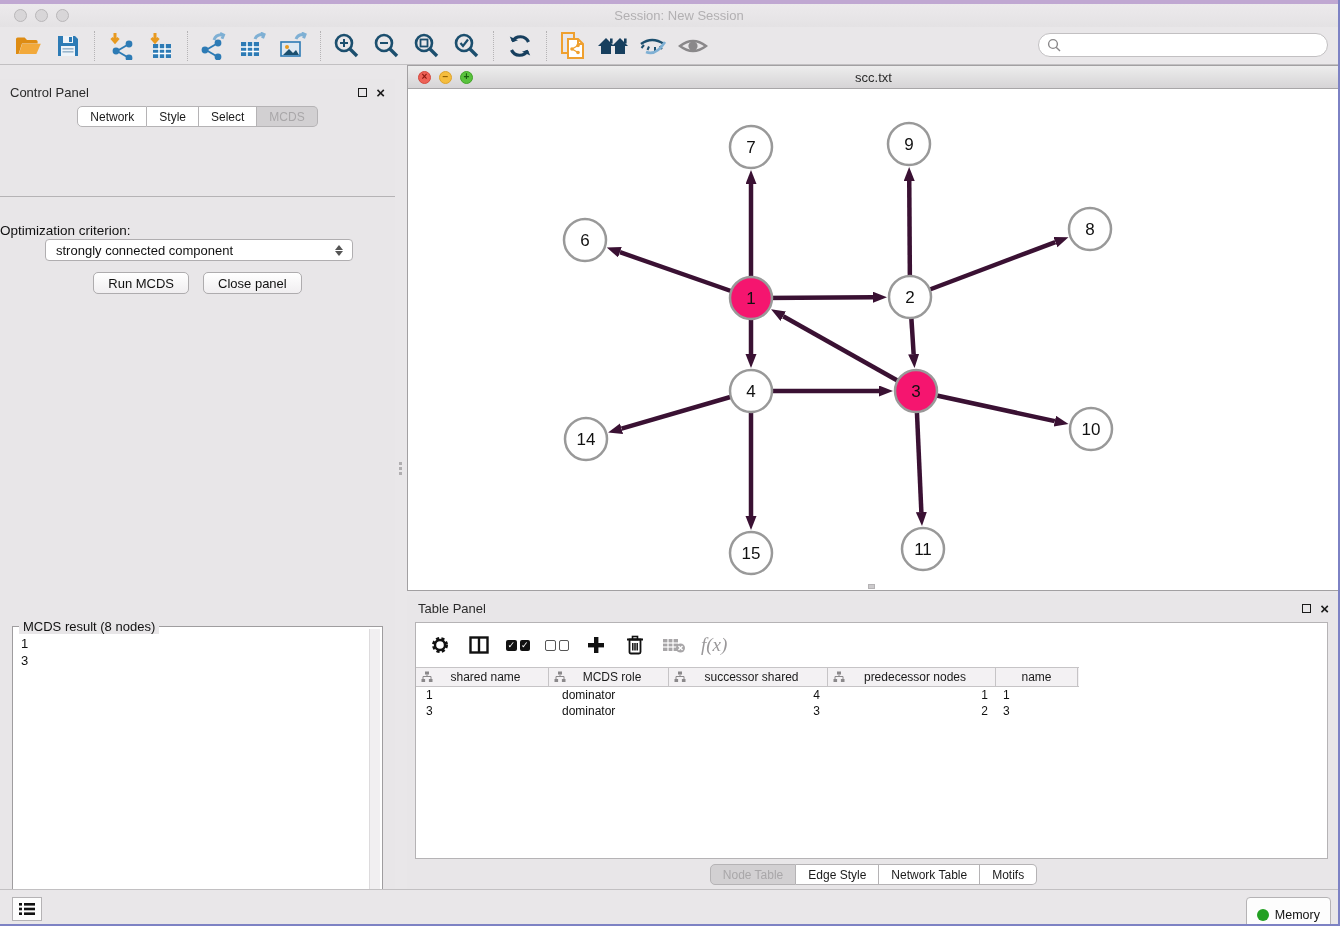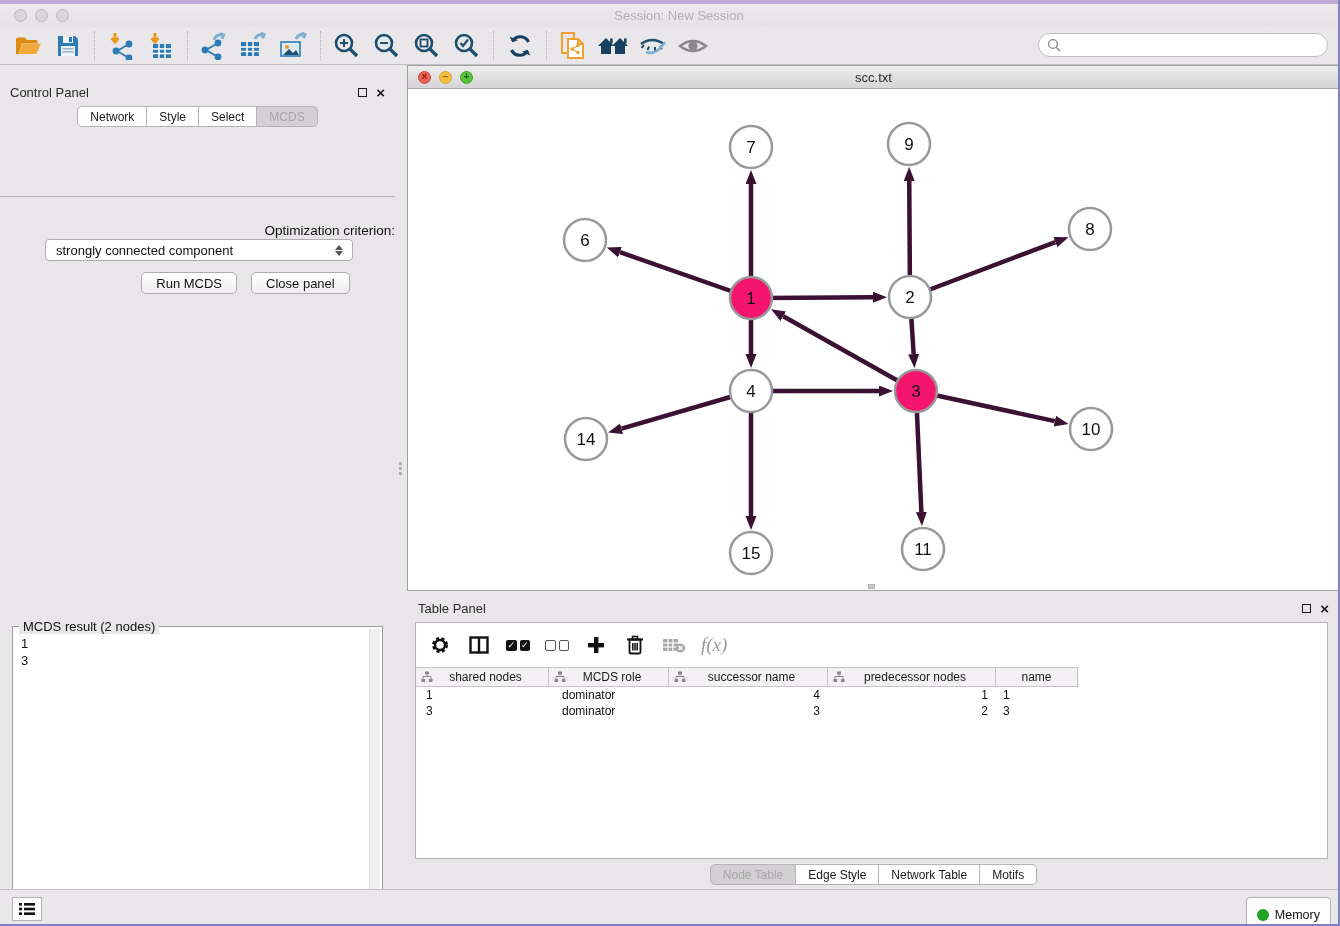--- a/index.html
+++ b/index.html
@@ -28,26 +28,26 @@
   .panel-title { font-size:13px; color:#2b2b2b; }
   .panel-hdr-icons { margin-left:auto; display:flex; align-items:center; gap:9px; }
   .float-sq { width:9px; height:9px; border:1.5px solid #1a1a1a; }
   .close-x { font-size:15px; font-weight:900; color:#1a1a1a; line-height:9px; }
   .tabs-row { display:flex; justify-content:center; position:relative; z-index:2; }
   .tab { height:21px; padding:0 12px; font-size:12px; color:#1a1a1a; background:#fff; border:1px solid #b5b3b5; border-left:none; display:flex; align-items:center; }
   .tab:first-child { border-left:1px solid #b5b3b5; border-radius:5px 0 0 5px; }
   .tab:last-child { border-radius:0 5px 5px 0; }
   .tab.sel { background:#d2d0d2; color:#a9a7a9; }
   .cp-body { position:absolute; left:0; top:117px; width:395px; bottom:0; border-top:1px solid #b5b3b5; }
-  .opt-label { margin-top:26px; text-align:right; font-size:13.5px; color:#111; }
+  .opt-label { margin-top:26px; text-align:left; font-size:13.5px; color:#111; }
   .select-box { position:absolute; left:45px; top:42px; width:308px; height:22px; background:#fff; border:1px solid #b0aeb0; border-radius:4px; font-size:13px; color:#111; display:flex; align-items:center; padding-left:10px; }
   .stepper { position:absolute; right:7px; top:2px; width:12px; height:16px; display:flex; flex-direction:column; align-items:center; justify-content:center; gap:1px; }
   .tri-up { width:0; height:0; border-left:4px solid transparent; border-right:4px solid transparent; border-bottom:5px solid #555; }
   .tri-dn { width:0; height:0; border-left:4px solid transparent; border-right:4px solid transparent; border-top:5px solid #555; }
-  .btn-row { position:absolute; left:0; top:75px; width:100%; display:flex; justify-content:center; gap:14px;margin-left:48px; }
+  .btn-row { position:absolute; left:0; top:75px; width:100%; display:flex; justify-content:center; gap:14px; }
   .mac-btn { height:22px; padding:0 14px; background:linear-gradient(#ffffff,#f0eef0); border:1px solid #aeacae; border-radius:5px; font-size:13px; color:#111; display:flex; align-items:center; }
   .result-group { position:absolute; left:12px; top:429px; width:371px; height:377px; border:1px solid #9f9d9f; background:#fff; }
   .result-legend { position:absolute; top:-8px; left:6px; background:#e8e6e8; padding:0 4px; font-size:13px; color:#111; }
   .result-lines { padding:8px 0 0 8px; font-size:13px; color:#111; line-height:17px; }
   .result-scroll { position:absolute; right:2px; top:2px; bottom:2px; width:11px; background:#f1eff1; border-left:1px solid #dddbdd; }
   .splitter-grip { position:absolute; left:398px; top:460px; width:5px; height:16px; display:flex; flex-direction:column; gap:2px; align-items:center; justify-content:center; }
   .grip-dot { width:3px; height:3px; background:#b0aeb0; }
 
   
   .net-window { position:absolute; left:407px; top:65px; width:933px; height:526px; border:1px solid #a2a0a2; background:#fff; }
@@ -292,21 +292,21 @@
       <span class="stepper">
           <span class="tri-up"></span>
           <span class="tri-dn"></span>
         </span>
     </div>
     <div class="btn-row">
       <div class="mac-btn">Run MCDS</div>
       <div class="mac-btn">Close panel</div>
     </div>
     <div class="result-group">
-      <div class="result-legend">MCDS result (2 nodes)</div>
+      <div class="result-legend">MCDS result (8 nodes)</div>
       <div class="result-lines">
         <div>1</div>
         <div>3</div>
       </div>
       <div class="result-scroll"></div>
     </div>
   </div>
 </div>
 
 <div class="splitter-grip">
@@ -436,39 +436,39 @@
       <span class="fx">f(x)</span>
     </div>
     <div class="thead">
       <div class="th" style="width:133px">
         <svg class="tree-ic" width="12" height="12" viewBox="0 0 12 12">
             <rect x="4" y="0.5" width="4" height="3" fill="#8a888a"></rect>
             <path d="M6 3.5 v2 M2 8 v-2.5 h8 v2.5" stroke="#8a888a" fill="none" stroke-width="1"></path>
             <rect x="0.5" y="8" width="3.6" height="3" fill="#8a888a"></rect>
             <rect x="7.9" y="8" width="3.6" height="3" fill="#8a888a"></rect>
           </svg>
-        <span class="lbl">shared nodes</span>
+        <span class="lbl">shared name</span>
       </div>
       <div class="th" style="width:120px">
         <svg class="tree-ic" width="12" height="12" viewBox="0 0 12 12">
             <rect x="4" y="0.5" width="4" height="3" fill="#8a888a"></rect>
             <path d="M6 3.5 v2 M2 8 v-2.5 h8 v2.5" stroke="#8a888a" fill="none" stroke-width="1"></path>
             <rect x="0.5" y="8" width="3.6" height="3" fill="#8a888a"></rect>
             <rect x="7.9" y="8" width="3.6" height="3" fill="#8a888a"></rect>
           </svg>
         <span class="lbl">MCDS role</span>
       </div>
       <div class="th" style="width:159px">
         <svg class="tree-ic" width="12" height="12" viewBox="0 0 12 12">
             <rect x="4" y="0.5" width="4" height="3" fill="#8a888a"></rect>
             <path d="M6 3.5 v2 M2 8 v-2.5 h8 v2.5" stroke="#8a888a" fill="none" stroke-width="1"></path>
             <rect x="0.5" y="8" width="3.6" height="3" fill="#8a888a"></rect>
             <rect x="7.9" y="8" width="3.6" height="3" fill="#8a888a"></rect>
           </svg>
-        <span class="lbl">successor name</span>
+        <span class="lbl">successor shared</span>
       </div>
       <div class="th" style="width:168px">
         <svg class="tree-ic" width="12" height="12" viewBox="0 0 12 12">
             <rect x="4" y="0.5" width="4" height="3" fill="#8a888a"></rect>
             <path d="M6 3.5 v2 M2 8 v-2.5 h8 v2.5" stroke="#8a888a" fill="none" stroke-width="1"></path>
             <rect x="0.5" y="8" width="3.6" height="3" fill="#8a888a"></rect>
             <rect x="7.9" y="8" width="3.6" height="3" fill="#8a888a"></rect>
           </svg>
         <span class="lbl">predecessor nodes</span>
       </div>

